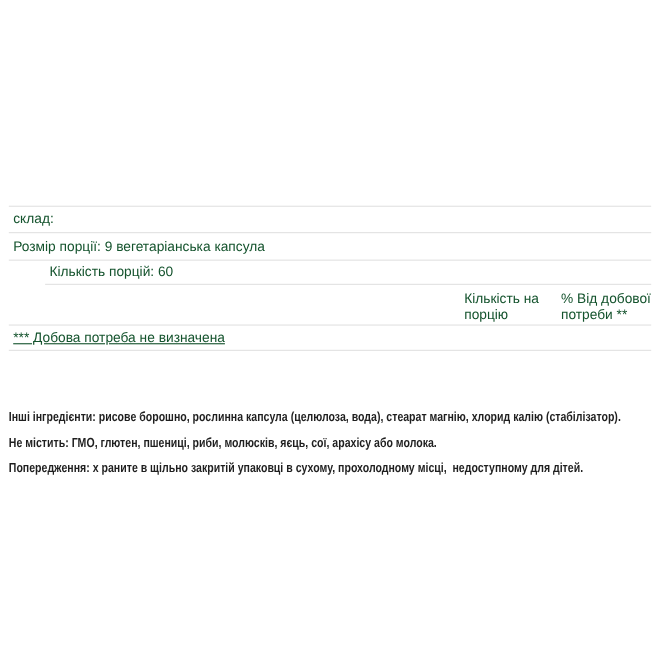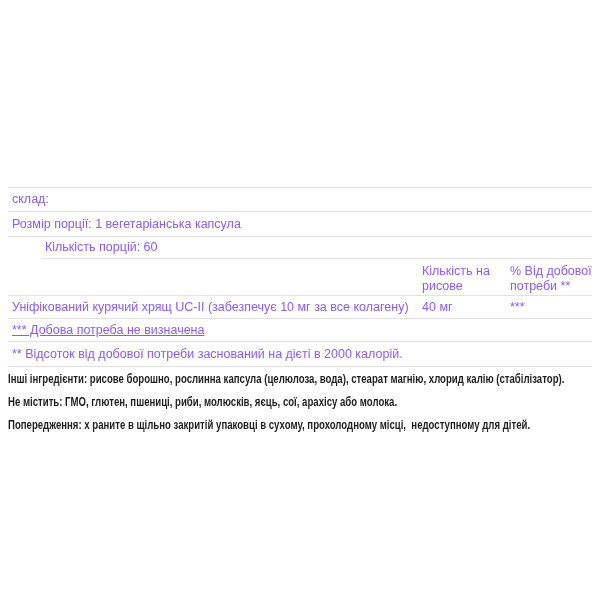--- a/index.html
+++ b/index.html
@@ -14,21 +14,21 @@
     font-family: "Liberation Sans", sans-serif;
     position: relative;
   }
   
   .facts-table {
     position: absolute;
     top: 187px;
     left: 8px;
     right: 8px;
     border-top: 1px solid #e2e2e2;
-    color: #8b5cf6;
+    color: #14532d;
     font-size: 12.5px;
   }
   .t-row {
     box-sizing: border-box;
     border-bottom: 1px solid #e2e2e2;
     position: relative;
     padding-left: 4px;
   }
   .t-row.simple { height: 24px; line-height: 23px; }
   .t-row.r1 { height: 24px; }
@@ -86,45 +86,37 @@
 </head>
 <body>
 
 <div class="facts-table">
 
   <div class="t-row simple r1">
     <span>склад:</span>
   </div>
 
   <div class="t-row simple r2">
-    <span>Розмір порції: 1 вегетаріанська капсула</span>
+    <span>Розмір порції: 9 вегетаріанська капсула</span>
   </div>
 
   <div class="t-row simple r3">
     <span>Кількість порцій: 60</span>
   </div>
 
   <div class="t-row header-row">
-    <span class="col2">Кількість на рисове</span>
+    <span class="col2">Кількість на порцію</span>
     <span class="col3">% Від добової потреби **</span>
   </div>
 
-  <div class="t-row data-row">
-    <span class="ingredient-name">Уніфікований курячий хрящ UC-II (забезпечує 10 мг за все колагену)</span>
-    <span class="col2">40 мг</span>
-    <span class="col3">***</span>
-  </div>
 
   <div class="t-row footnote-row">
     <span>*** Добова потреба не визначена</span>
   </div>
 
-  <div class="t-row footnote-row2">
-    <span>** Відсоток від добової потреби заснований на дієті в 2000 калорій.</span>
-  </div>
 
 </div>
 
 <div class="notes">
   <div class="note-line">Інші інгредієнти: рисове борошно, рослинна капсула (целюлоза, вода), стеарат магнію, хлорид калію (стабілізатор).</div>
   <div class="note-line">Не містить: ГМО, глютен, пшениці, риби, молюсків, яєць, сої, арахісу або молока.</div>
   <div class="note-line warn">Попередження: х раните в щільно закритій упаковці в сухому, прохолодному місці,  недоступному для дітей.</div>
 </div>
 
 </body></html>

